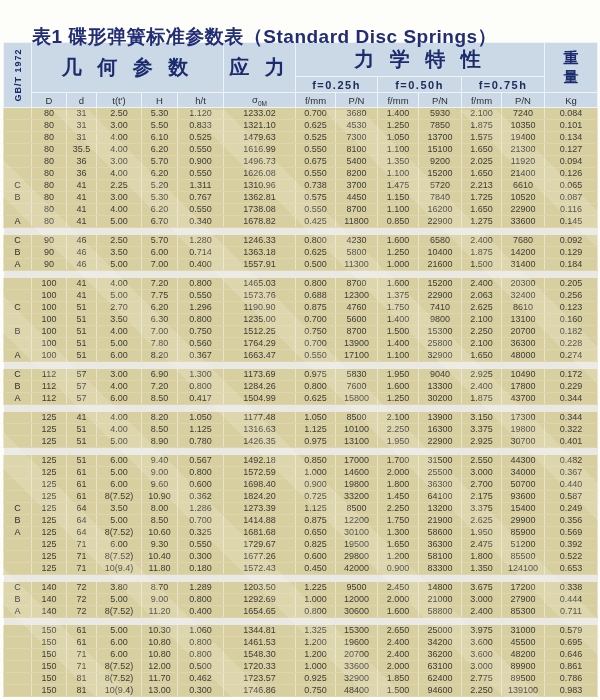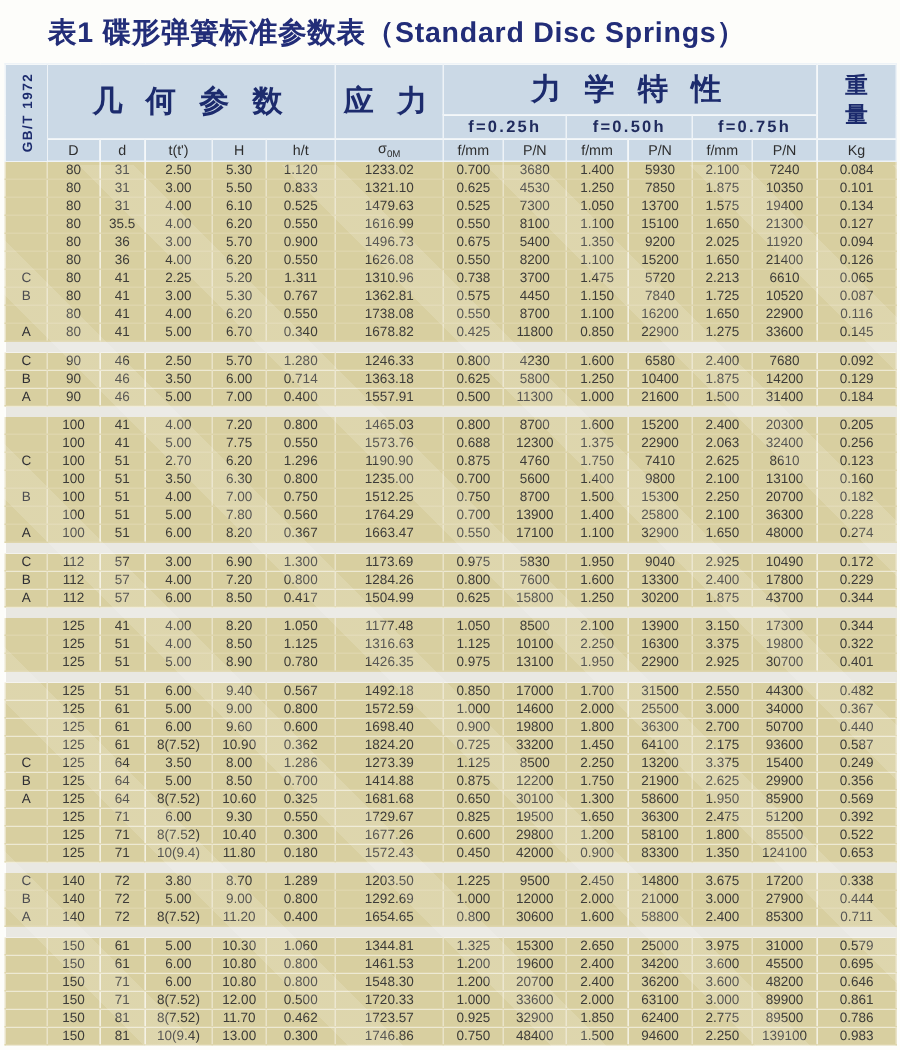--- a/index.html
+++ b/index.html
@@ -3,21 +3,21 @@
 <meta charset="utf-8">
 <style>
   * { margin:0; padding:0; box-sizing:border-box; }
   html,body { width:600px; height:700px; }
   body {
     background:#fdfdfa;
     font-family:"Liberation Sans","DejaVu Sans",sans-serif;
     overflow:hidden;
   }
   .page { position:relative; width:600px; height:700px; }
-  .title-row { padding:9px 0 0 32px; height:42px; background:#fdfdfa; }
+  .title-row { padding:24px 0 0 32px; height:42px; background:#fdfdfa; }
   .title {
     font-size:19px; font-weight:bold; color:#222d78; letter-spacing:0.5px;
     white-space:nowrap;
   }
   .table-outer { margin:0 3px; }
   table { border-collapse:collapse; width:594px; table-layout:fixed; }
 
   
   thead th {
     background:#cbd9e6; font-weight:bold; border:1px solid #eef3f7;

